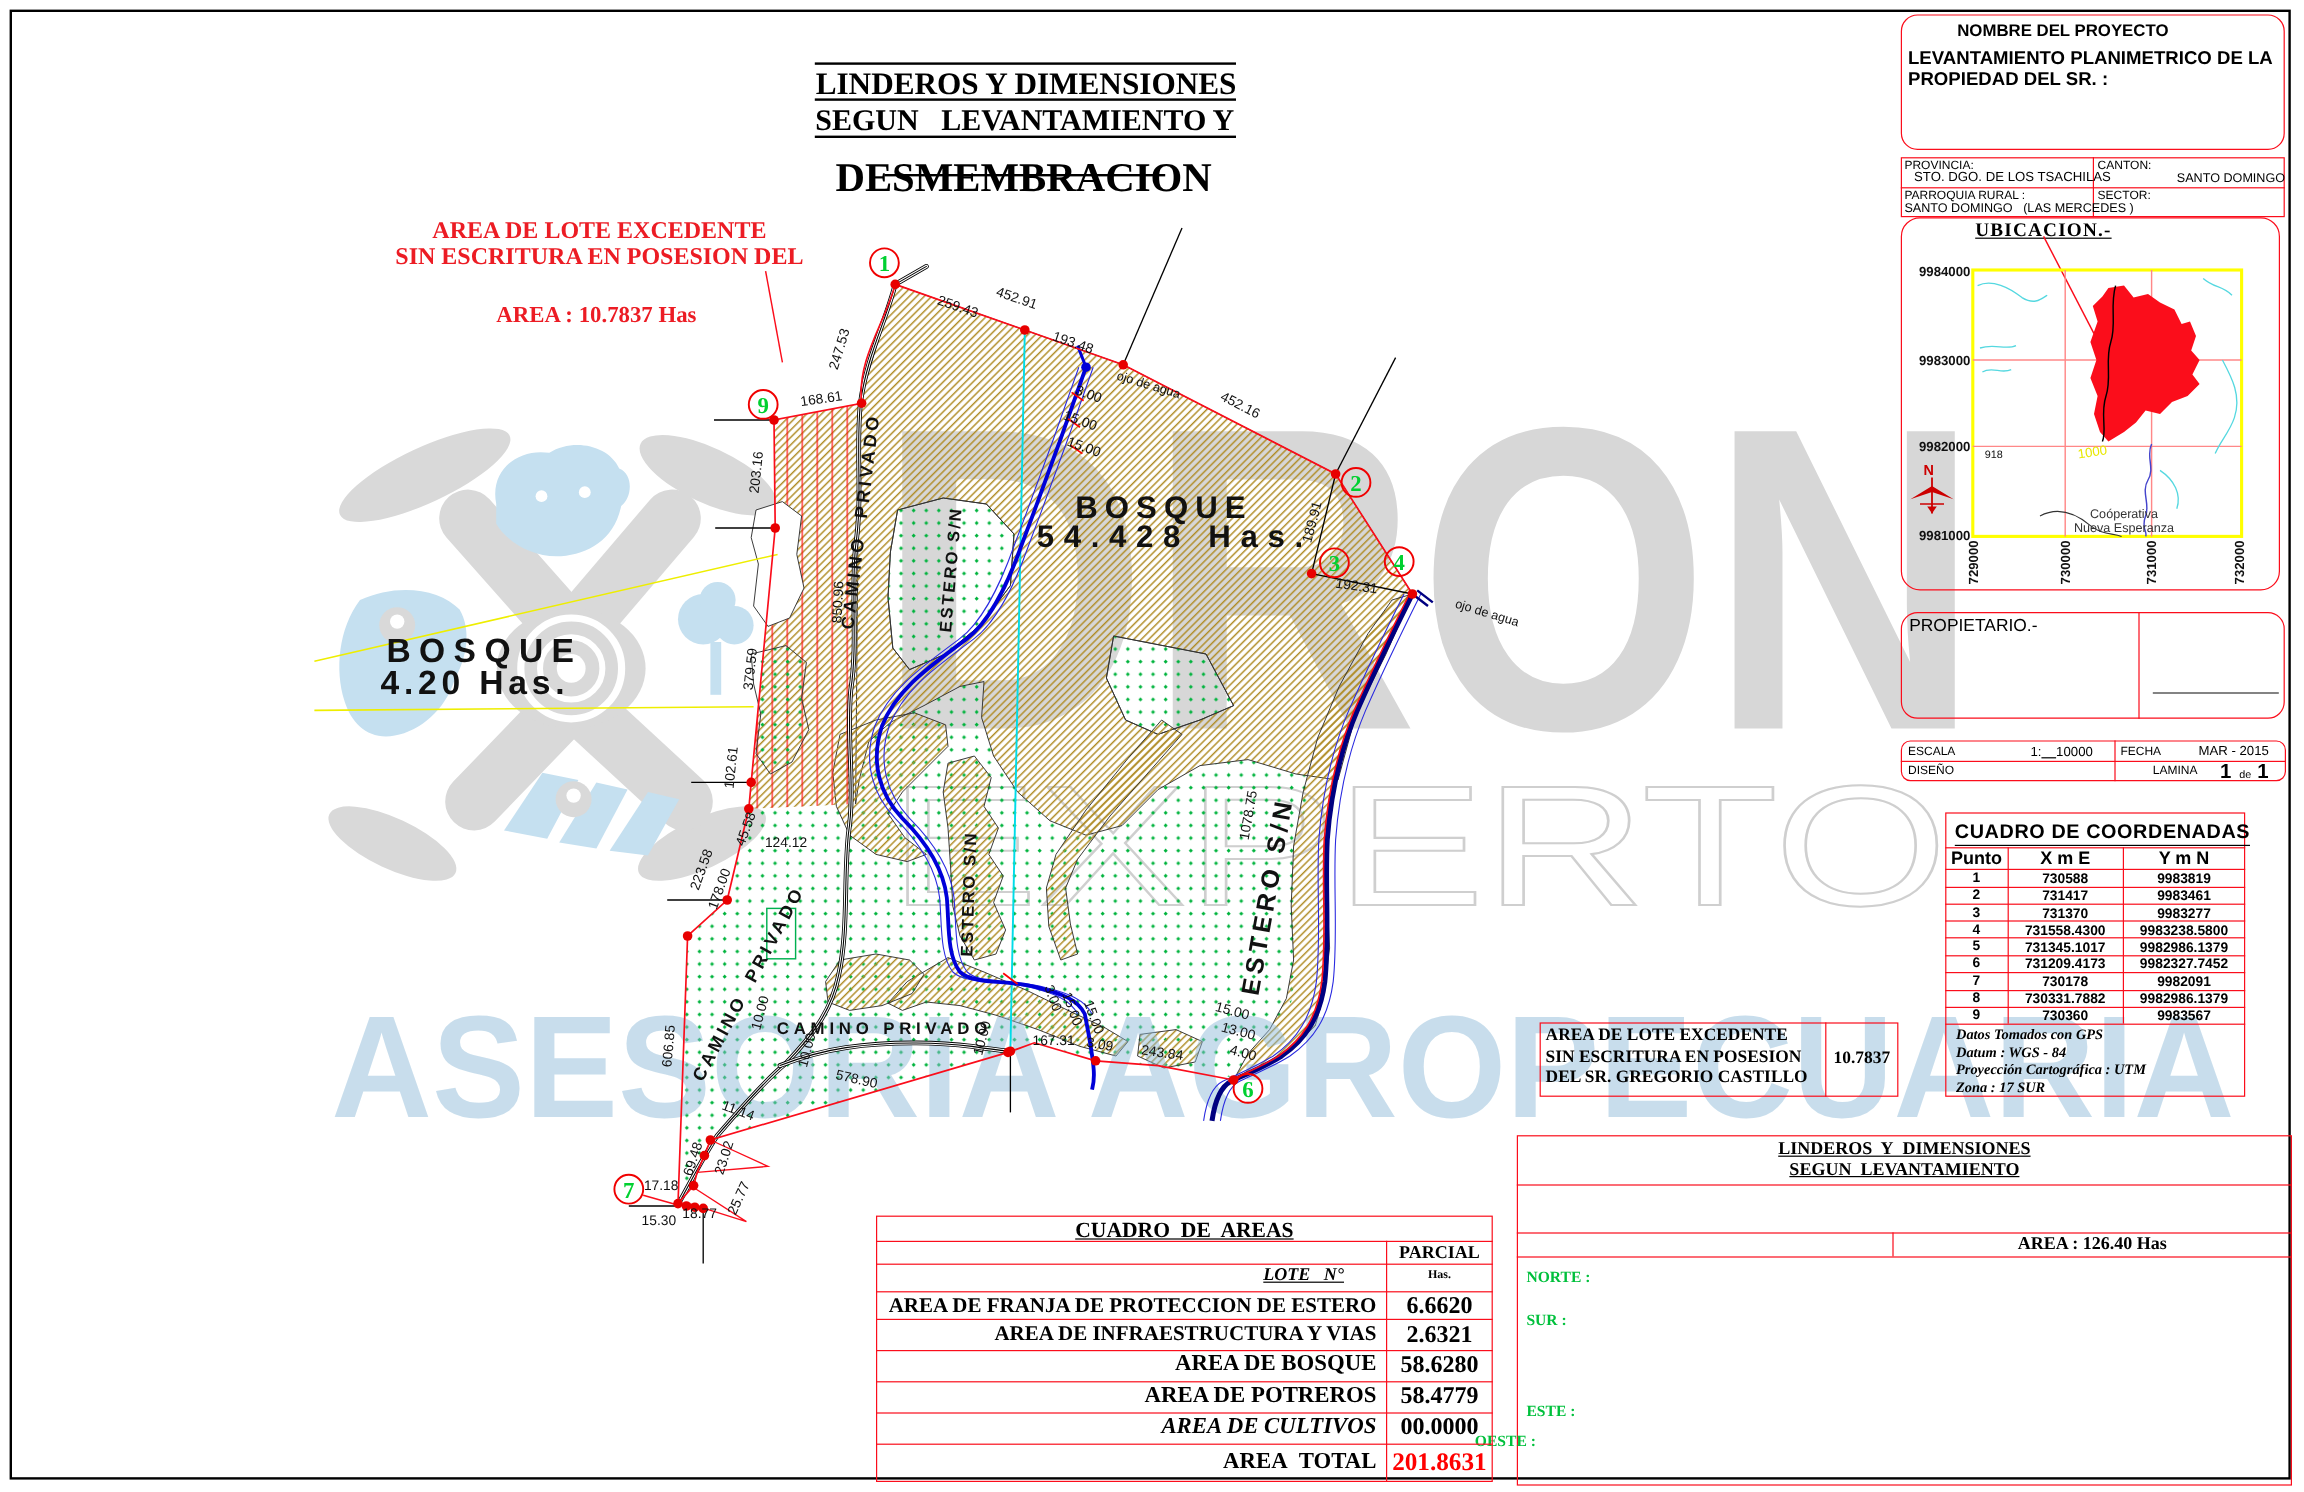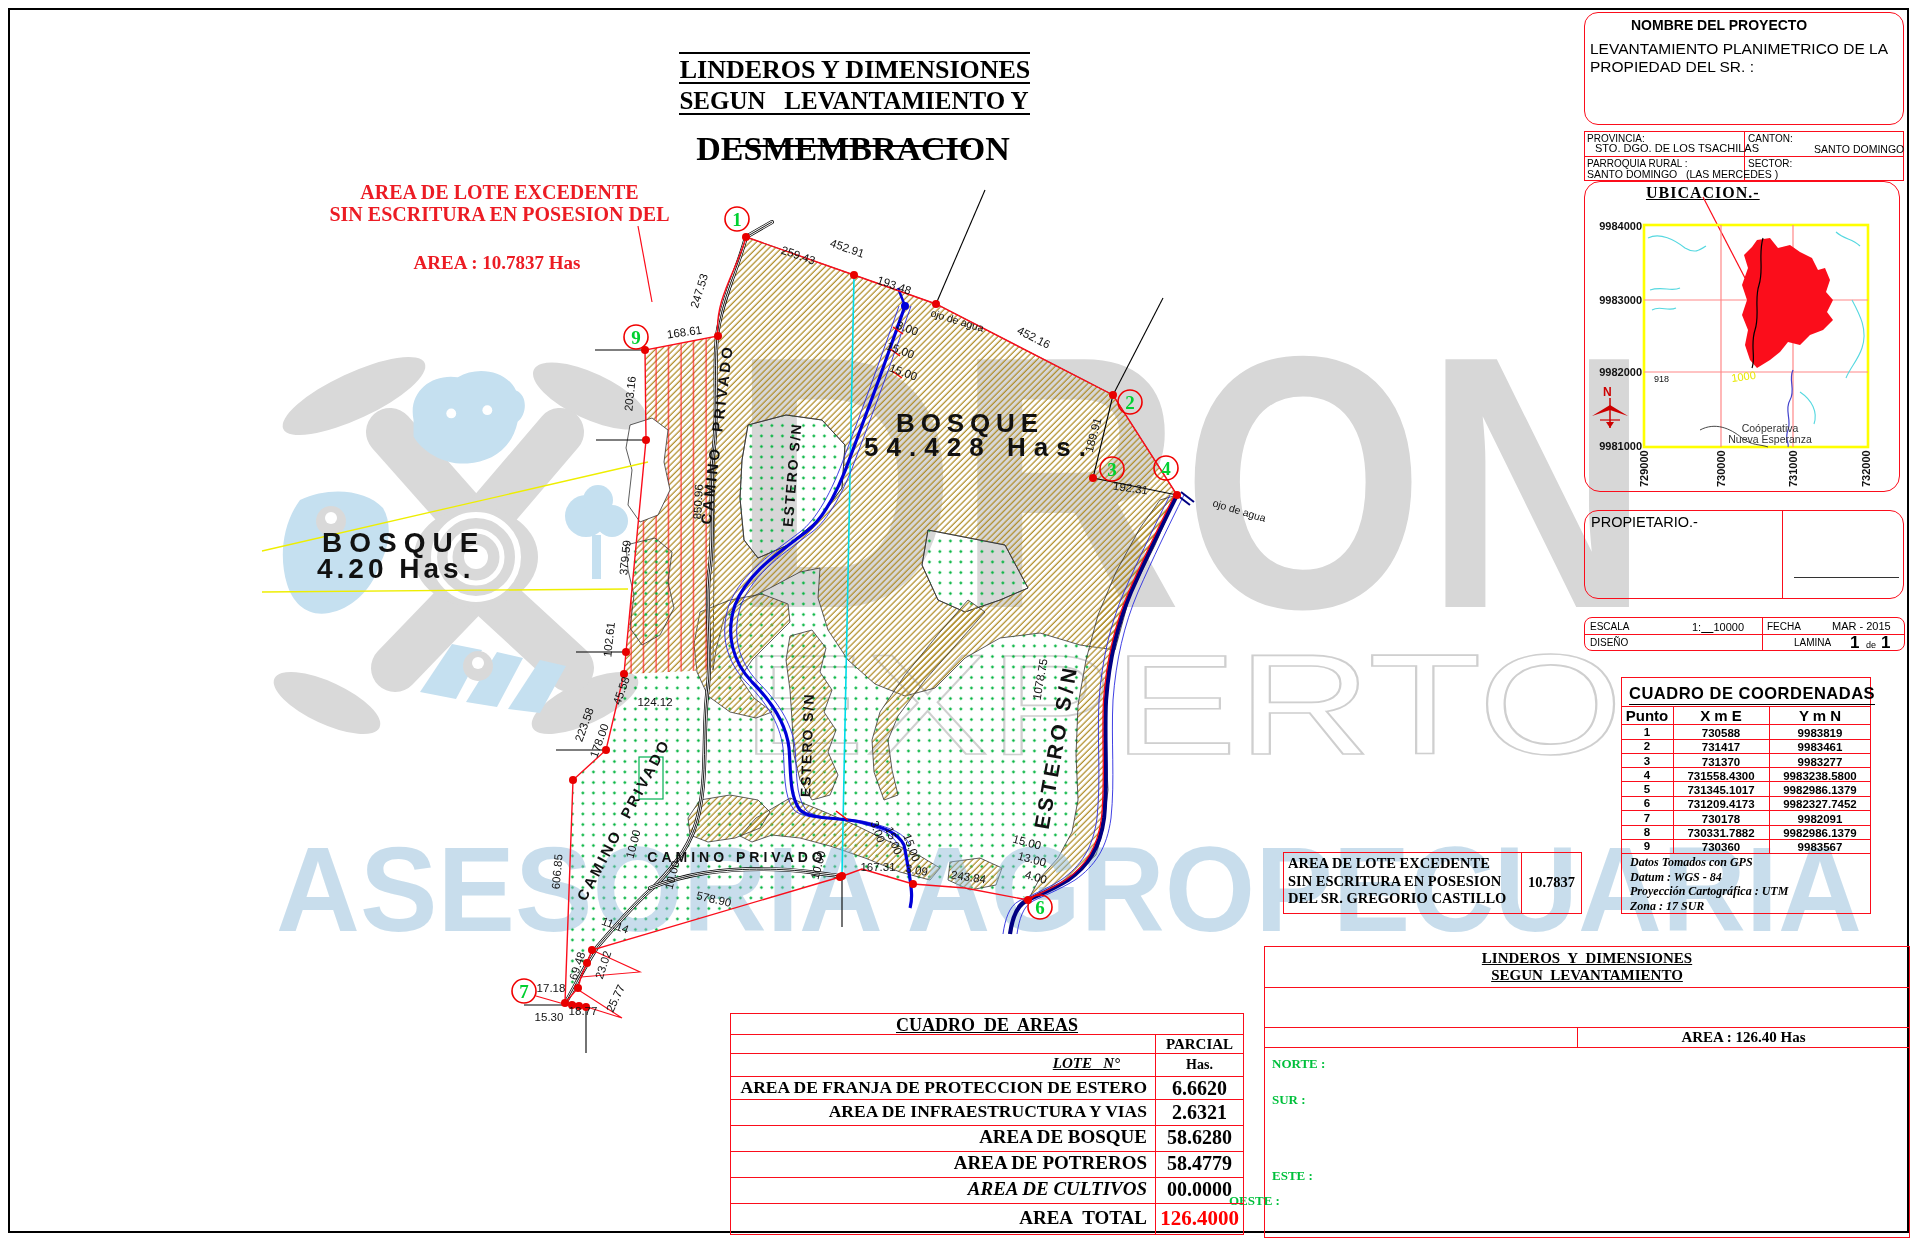--- a/index.html
+++ b/index.html
@@ -277,21 +277,21 @@
 
 <div class="abs serif" style="left:605px;top:55px;width:500px;text-align:center;font-weight:bold;font-size:26px;color:#000;white-space:nowrap;">LINDEROS Y DIMENSIONES</div>
 <div class="abs serif" style="left:604px;top:87px;width:500px;text-align:center;font-weight:bold;font-size:25px;color:#000;white-space:nowrap;">SEGUN&nbsp;&nbsp; LEVANTAMIENTO Y</div>
 <div class="abs serif" style="left:603px;top:118px;width:500px;text-align:center;font-weight:bold;font-size:34px;color:#000000;white-space:nowrap;margin-top:12px;">DESMEMBRACION</div>
 
 <div class="abs serif red" style="left:322px;top:181px;width:355px;text-align:center;font-weight:bold;font-size:20px;line-height:22px;">AREA DE LOTE EXCEDENTE<br>SIN ESCRITURA EN POSESION DEL</div>
 <div class="abs serif red" style="left:317px;top:252px;width:360px;text-align:center;font-weight:bold;font-size:19px;">AREA : 10.7837 Has</div>
 
 <div class="rbox" style="left:1584px;top:12px;width:320px;height:113px;border-radius:14px;"></div>
 <div class="abs" style="left:1594px;top:17px;font-weight:bold;font-size:14px;color:#000;margin-left:37px;">NOMBRE DEL PROYECTO</div>
-<div class="abs" style="left:1590px;top:40px;font-weight:normal;font-size:15.5px;line-height:17.5px;color:#000;">LEVANTAMIENTO PLANIMETRICO DE LA<br>PROPIEDAD DEL SR. :</div>
+<div class="abs" style="left:1590px;top:40px;font-weight:bold;font-size:15.5px;line-height:17.5px;color:#000;">LEVANTAMIENTO PLANIMETRICO DE LA<br>PROPIEDAD DEL SR. :</div>
 
 <div class="rbox" style="left:1584px;top:131px;width:320px;height:50px;border-width:1.2px;"></div>
 <div class="rhl" style="left:1584px;top:156px;width:320px;"></div>
 <div class="rvl" style="left:1744px;top:131px;height:50px;"></div>
 <div class="abs" style="left:1587px;top:133px;font-size:10px;color:#000;">PROVINCIA:</div>
 <div class="abs" style="left:1595px;top:142px;font-size:11px;color:#000;">STO. DGO. DE LOS TSACHILAS</div>
 <div class="abs" style="left:1748px;top:133px;font-size:10px;color:#000;">CANTON:</div>
 <div class="abs" style="left:1814px;top:143px;font-size:10.5px;color:#000;">SANTO DOMINGO</div>
 <div class="abs" style="left:1587px;top:158px;font-size:10px;color:#000;">PARROQUIA RURAL :</div>
 <div class="abs" style="left:1587px;top:168px;font-size:10.5px;color:#000;">SANTO DOMINGO&nbsp;&nbsp; (LAS MERCEDES )</div>
@@ -407,26 +407,26 @@
 <div class="rhl" style="left:730px;top:1034px;width:514px;"></div>
 <div class="rhl" style="left:730px;top:1053px;width:514px;"></div>
 <div class="rhl" style="left:730px;top:1076px;width:514px;"></div>
 <div class="rhl" style="left:730px;top:1099px;width:514px;"></div>
 <div class="rhl" style="left:730px;top:1125px;width:514px;"></div>
 <div class="rhl" style="left:730px;top:1151px;width:514px;"></div>
 <div class="rhl" style="left:730px;top:1177px;width:514px;"></div>
 <div class="rhl" style="left:730px;top:1203px;width:514px;"></div>
 <div class="rvl" style="left:1155px;top:1034px;height:201px;"></div>
 <div class="abs serif" style="left:1155px;top:1036px;width:89px;text-align:center;font-weight:bold;font-size:15px;color:#000;">PARCIAL</div>
-<div class="abs serif" style="left:1155px;top:1057px;width:89px;text-align:center;font-weight:bold;font-size:14px;color:#000;">Has.</div>
+<div class="abs serif" style="left:1155px;top:1057px;width:89px;text-align:center;font-weight:bold;font-size:10px;color:#000;">Has.</div>
 <div class="abs serif" style="left:730px;top:1055px;width:390px;text-align:right;font-weight:bold;font-style:italic;font-size:15px;color:#000;"><span style="text-decoration:underline;">LOTE&nbsp;&nbsp; N°</span></div>
 <div class="abs serif" style="left:730px;top:1077px;width:417px;text-align:right;font-weight:bold;font-size:17.5px;color:#000;white-space:nowrap;">AREA DE FRANJA DE PROTECCION DE ESTERO</div>
 <div class="abs serif" style="left:730px;top:1101px;width:417px;text-align:right;font-weight:bold;font-size:17.5px;color:#000;white-space:nowrap;">AREA DE INFRAESTRUCTURA Y VIAS</div>
 <div class="abs serif" style="left:730px;top:1126px;width:417px;text-align:right;font-weight:bold;font-size:19px;color:#000;">AREA DE BOSQUE</div>
 <div class="abs serif" style="left:730px;top:1152px;width:417px;text-align:right;font-weight:bold;font-size:19px;color:#000;">AREA DE POTREROS</div>
 <div class="abs serif" style="left:730px;top:1178px;width:417px;text-align:right;font-weight:bold;font-size:19px;color:#000;font-style:italic;">AREA DE CULTIVOS</div>
 <div class="abs serif" style="left:730px;top:1207px;width:417px;text-align:right;font-weight:bold;font-size:19px;color:#000;">AREA&nbsp; TOTAL</div>
 <div class="abs serif" style="left:1155px;top:1077px;width:89px;text-align:center;font-weight:bold;font-size:20px;color:#000;">6.6620</div>
 <div class="abs serif" style="left:1155px;top:1101px;width:89px;text-align:center;font-weight:bold;font-size:20px;color:#000;">2.6321</div>
 <div class="abs serif" style="left:1155px;top:1126px;width:89px;text-align:center;font-weight:bold;font-size:20px;color:#000;">58.6280</div>
 <div class="abs serif" style="left:1155px;top:1152px;width:89px;text-align:center;font-weight:bold;font-size:20px;color:#000;">58.4779</div>
 <div class="abs serif" style="left:1155px;top:1178px;width:89px;text-align:center;font-weight:bold;font-size:20px;color:#000;">00.0000</div>
-<div class="abs serif" style="left:1155px;top:1206px;width:89px;text-align:center;font-weight:bold;font-size:21px;color:#f00;">126.4000</div>
+<div class="abs serif" style="left:1155px;top:1206px;width:89px;text-align:center;font-weight:bold;font-size:21px;color:#f00;">201.8631</div>
 
 </body></html>

